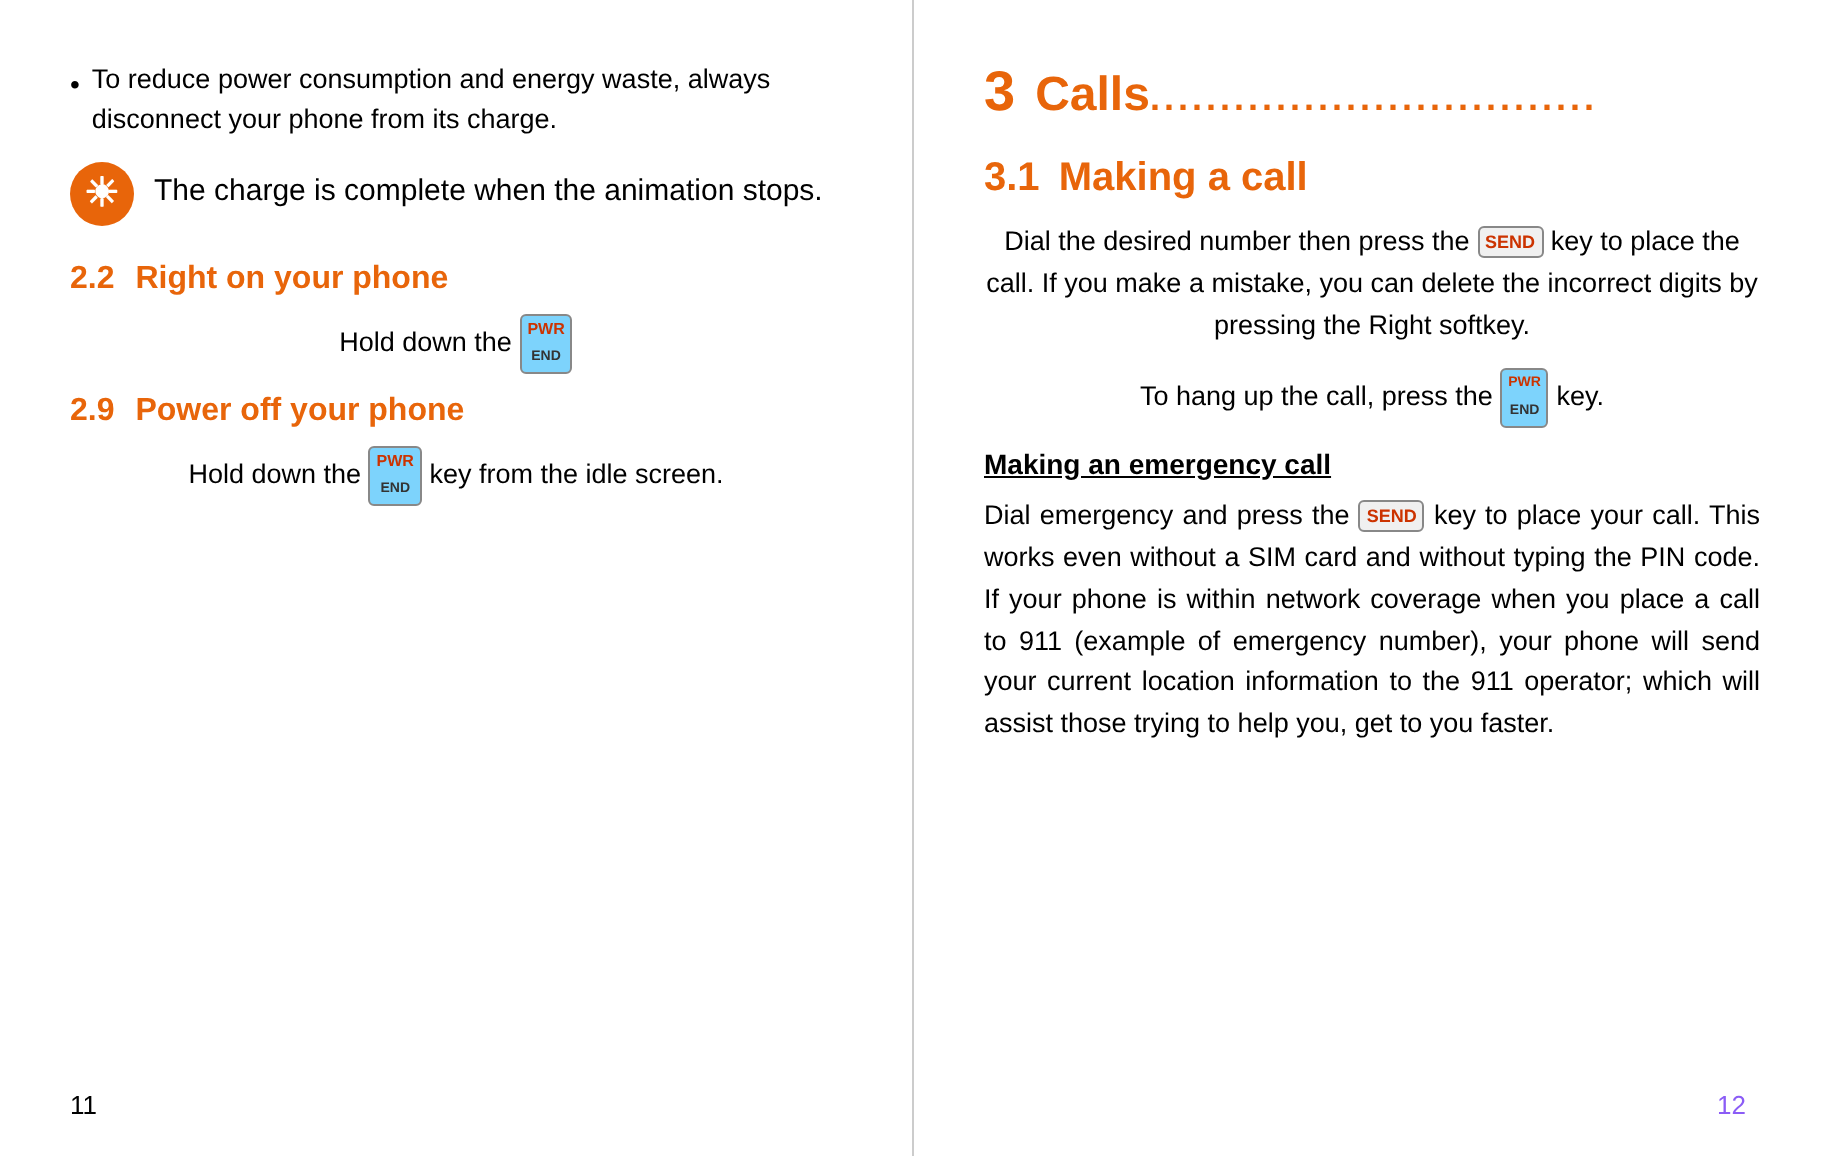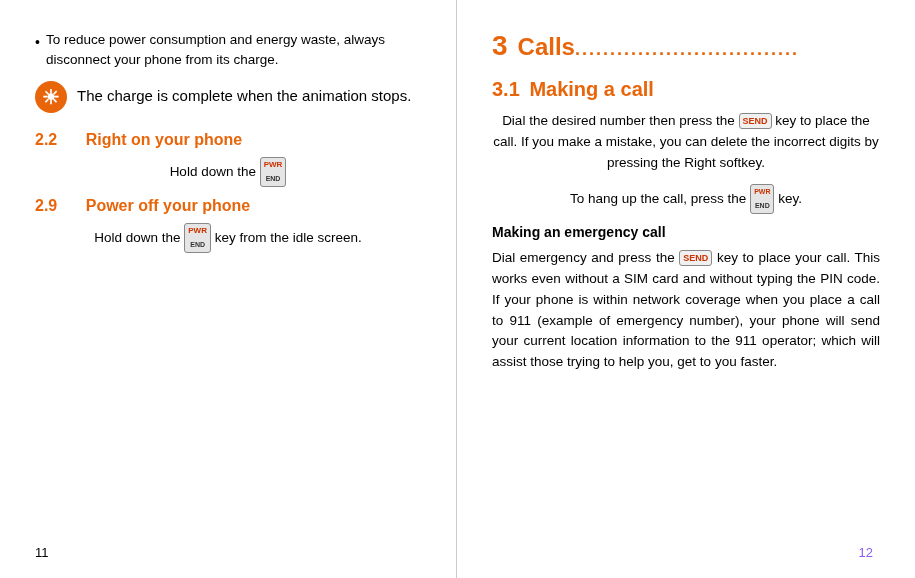--- a/index.html
+++ b/index.html
@@ -93,40 +93,40 @@
       color: #e8650a;
       font-size: 16px;
       font-weight: bold;
       margin-bottom: 8px;
       margin-top: 4px;
     }
 
     .section-number {
       color: #e8650a;
       font-weight: bold;
-      margin-right: 24px;
+      margin-right: 6px;
       text-align: center;
     }
 
     .body-text {
       font-size: 13.5px;
       line-height: 1.55;
       margin-bottom: 10px;
       text-align: center;
     }
 
     
     .key-icon {
       display: inline-block;
       border: 1px solid #888;
       border-radius: 3px;
       padding: 0px 3px;
       font-size: 9px;
       font-weight: bold;
-      background: #e5e5e5;
+      background: #7dd3fc;
       color: #cc3300;
       vertical-align: middle;
       line-height: 14px;
       white-space: nowrap;
     }
 
     .key-icon .key-label {
       display: block;
       font-size: 8px;
       font-weight: bold;
@@ -154,20 +154,21 @@
 
     .subsection-number {
       color: #e8650a;
       font-weight: bold;
       margin-right: 4px;
     }
 
     .emergency-heading {
       font-size: 14px;
       font-weight: bold;
+      text-decoration: underline;
       margin-bottom: 8px;
       margin-top: 10px;
       color: #000;
     }
   </style>
 </head>
 <body>
 
 <div class="left-page">
 

